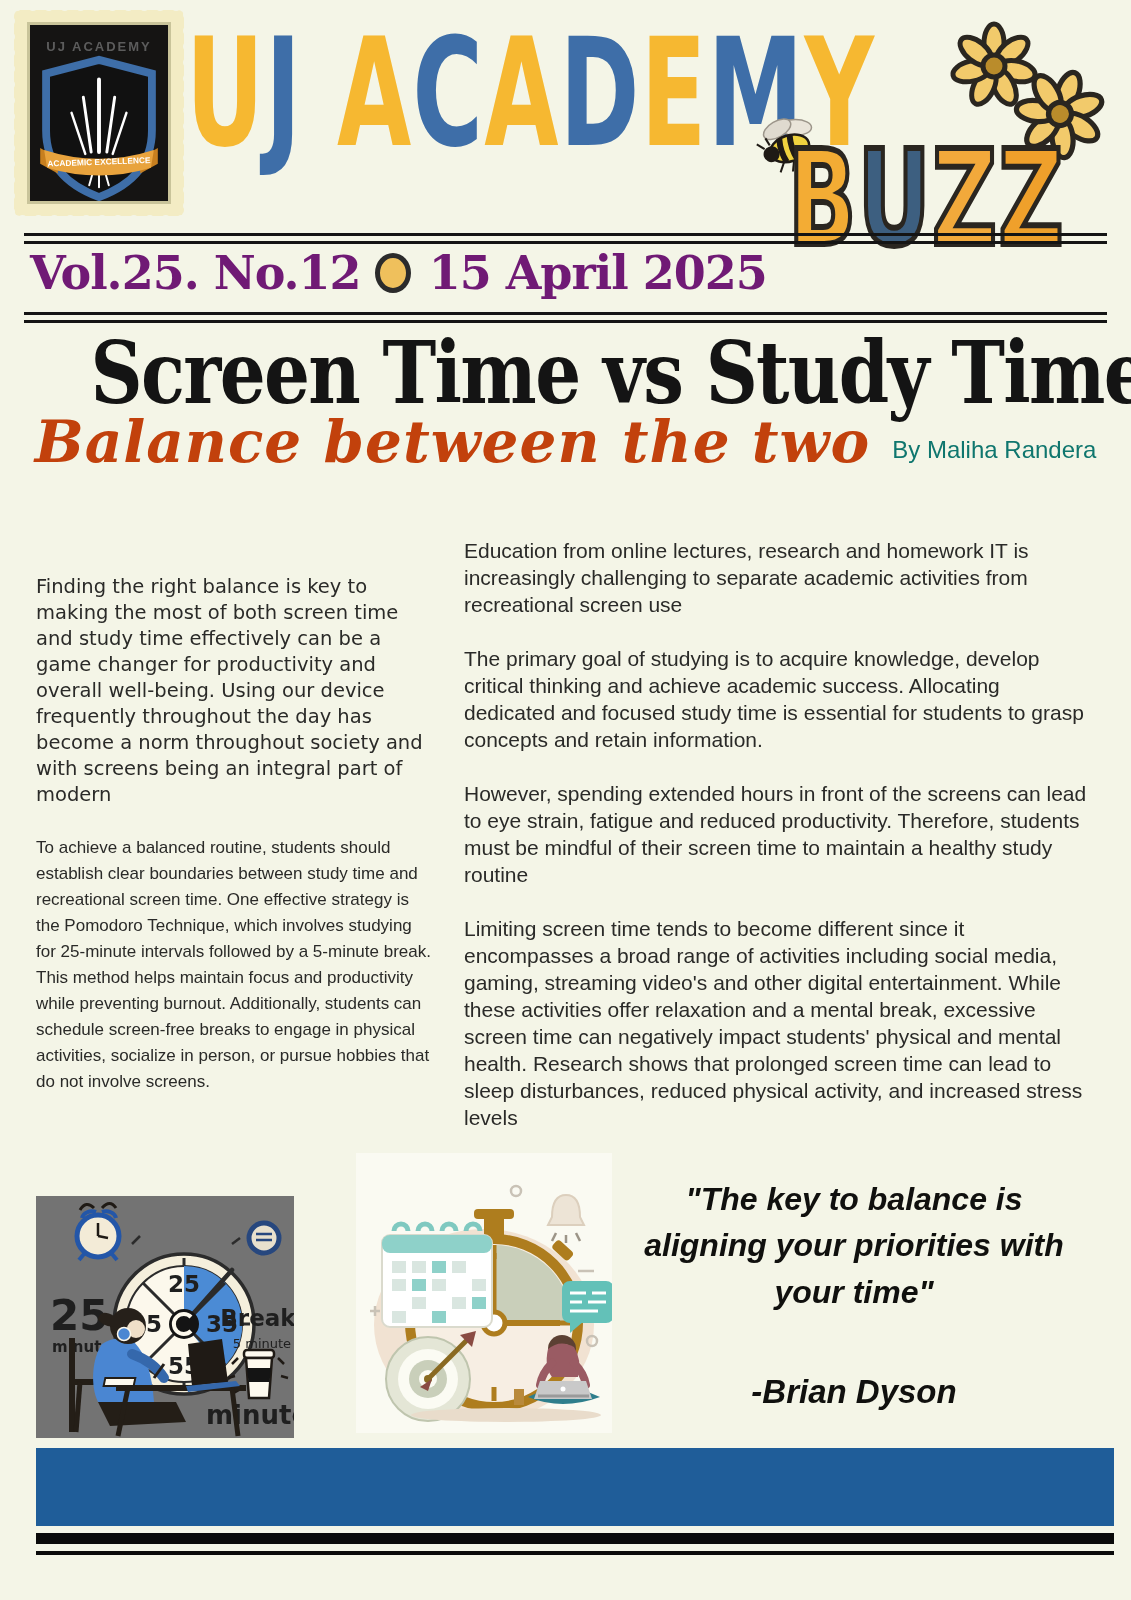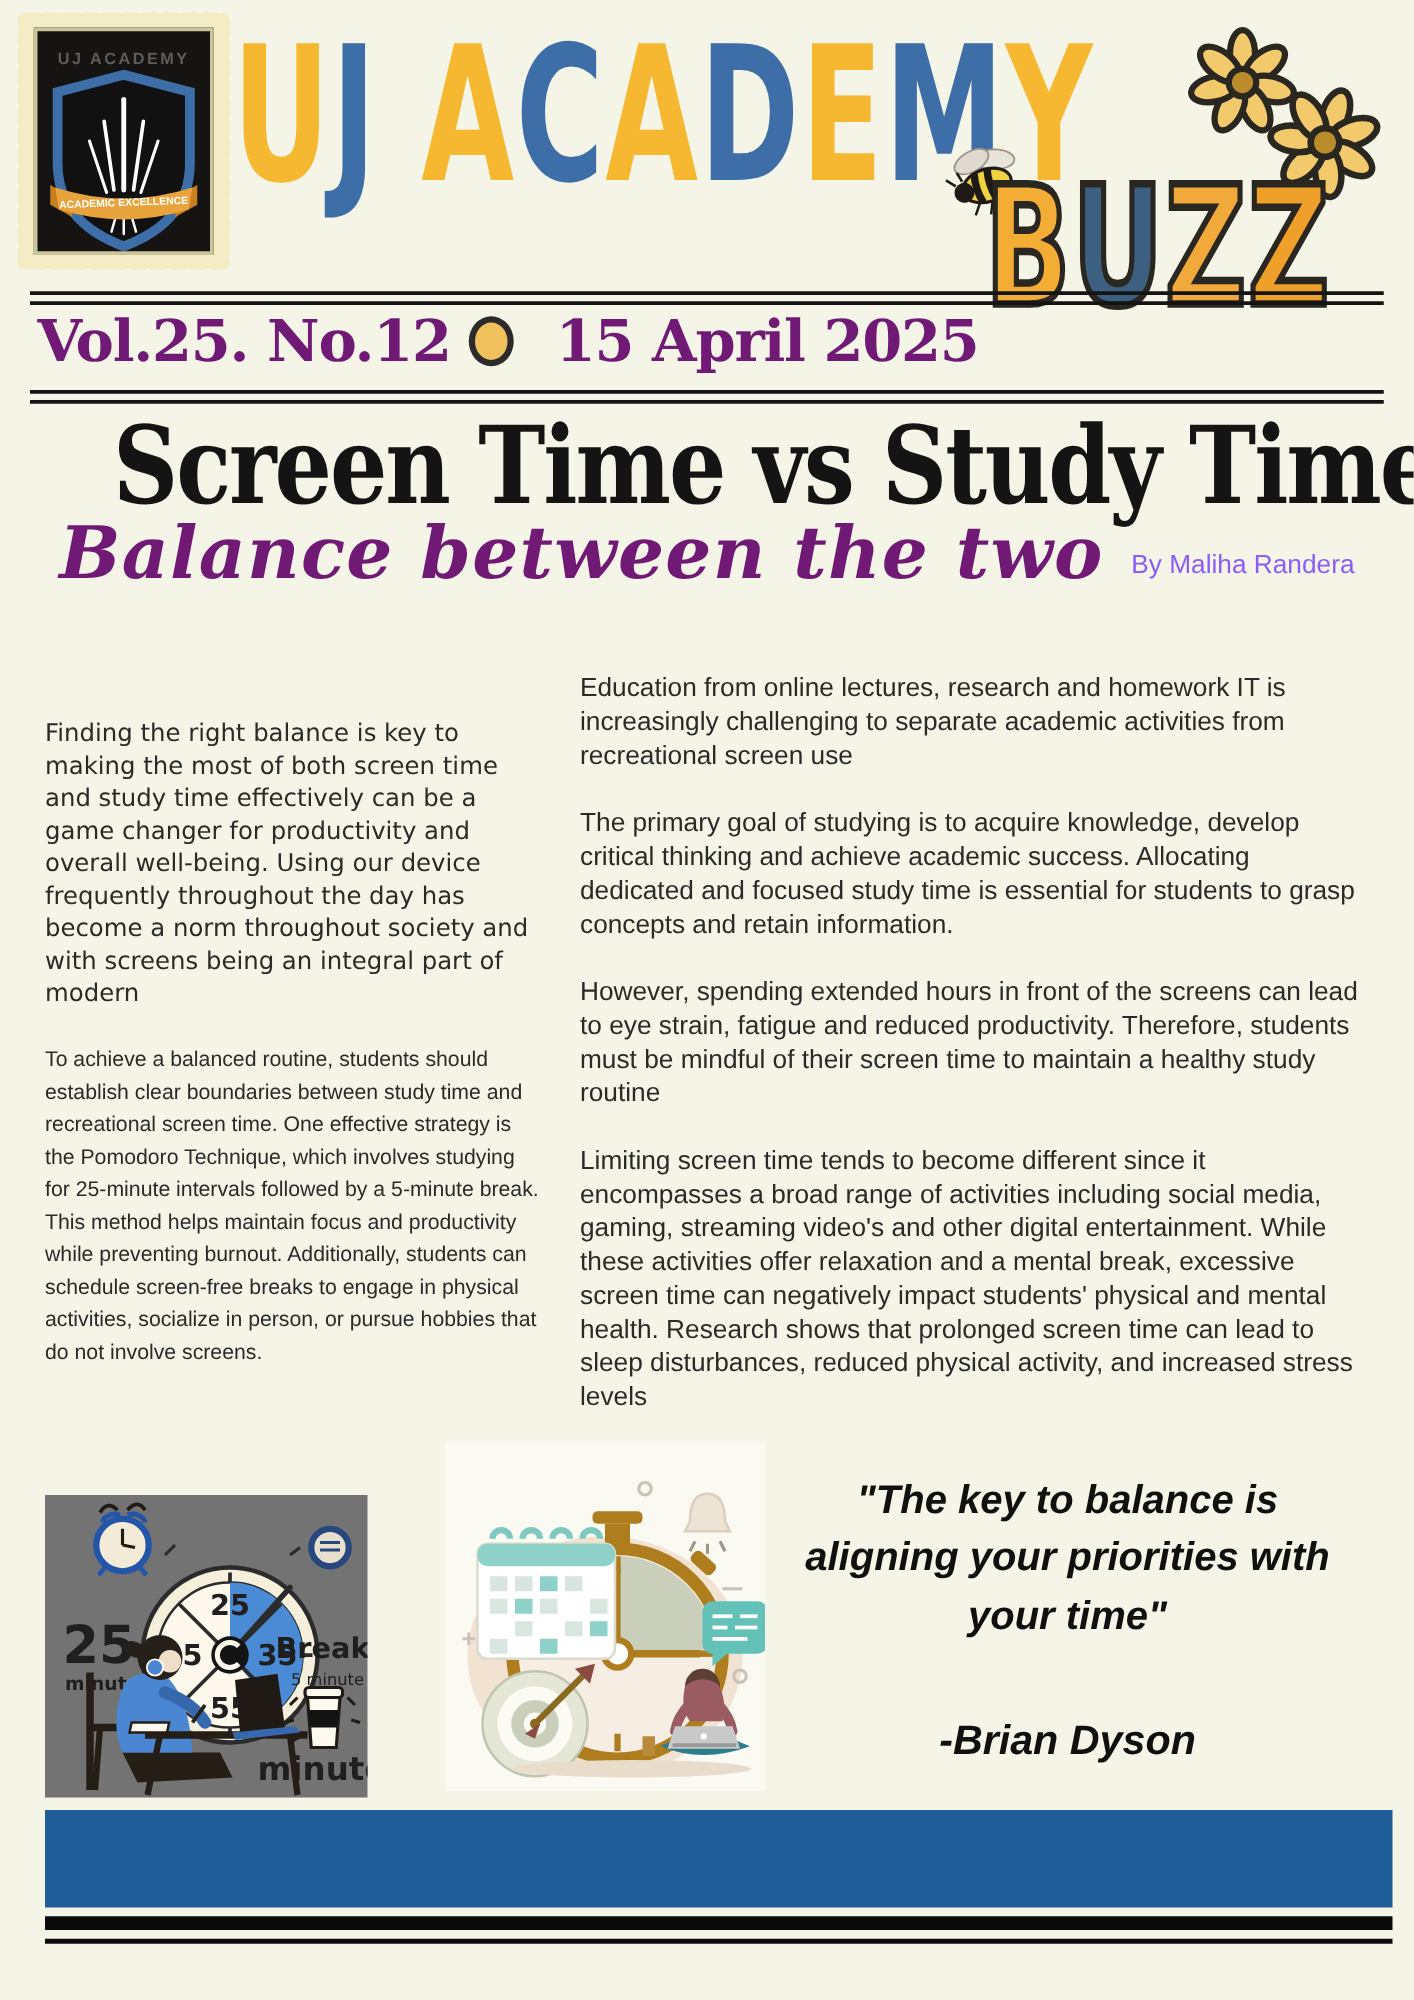--- a/index.html
+++ b/index.html
@@ -22,27 +22,27 @@
   
   .double-rule{position:absolute;left:24px;right:24px;}
   .double-rule .l1{height:3px;background:#141414;}
   .double-rule .l2{height:3px;background:#141414;margin-top:5px;}
   .rule-top{top:233px;}
   .rule-mid{top:312px;}
 
   
   .masthead{position:absolute;left:30px;top:246px;display:flex;align-items:center;font-family:"DejaVu Serif",serif;font-weight:bold;font-size:46px;color:#701a75;letter-spacing:-1px;}
   .masthead .dot{width:36px;height:40px;border-radius:50%;background:#EFC05C;border:5px solid #2B2B2B;margin:0 18px 0 14px;box-sizing:border-box;}
-  .masthead .date{margin-left:16px;}
+  .masthead .date{margin-left:0;}
 
   
   .art-title{position:absolute;left:0;top:330px;width:1131px;text-align:center;font-family:"DejaVu Serif",serif;font-weight:bold;font-size:86px;line-height:1;color:#141414;letter-spacing:-2px;transform:scaleX(0.84);transform-origin:center top;white-space:nowrap;}
   .sub-row{position:absolute;left:0;top:408px;width:1131px;display:flex;justify-content:center;align-items:flex-end;}
-  .art-sub{font-family:"DejaVu Serif",serif;font-style:italic;font-weight:bold;font-size:58px;color:#701a75;line-height:1.2;letter-spacing:1px;}
-  .byline{font-family:"Liberation Sans",sans-serif;font-size:21px;color:#8b5cf6;margin-left:22px;padding-bottom:14px;white-space:nowrap;}
+  .art-sub{font-family:"DejaVu Serif",serif;font-style:italic;font-weight:bold;font-size:58px;color:#c2410c;line-height:1.2;letter-spacing:1px;}
+  .byline{font-family:"Liberation Sans",sans-serif;font-size:24px;color:#0f766e;margin-left:22px;padding-bottom:14px;white-space:nowrap;}
 
   
   .columns{position:absolute;left:36px;top:537px;width:1059px;display:flex;align-items:center;}
   .col-left{width:400px;margin-right:28px;color:#2A2A28;}
   .col-left p{margin:0 0 27px 0;font-family:"DejaVu Sans",sans-serif;font-size:19.5px;line-height:26px;}
   .col-left p.alt{font-family:"Liberation Sans",sans-serif;font-size:17px;line-height:26px;}
   .col-right{flex:1;color:#2A2A28;}
   .col-right p{margin:0 0 27px 0;font-family:"Liberation Sans",sans-serif;font-size:21px;line-height:27px;}
 
   

